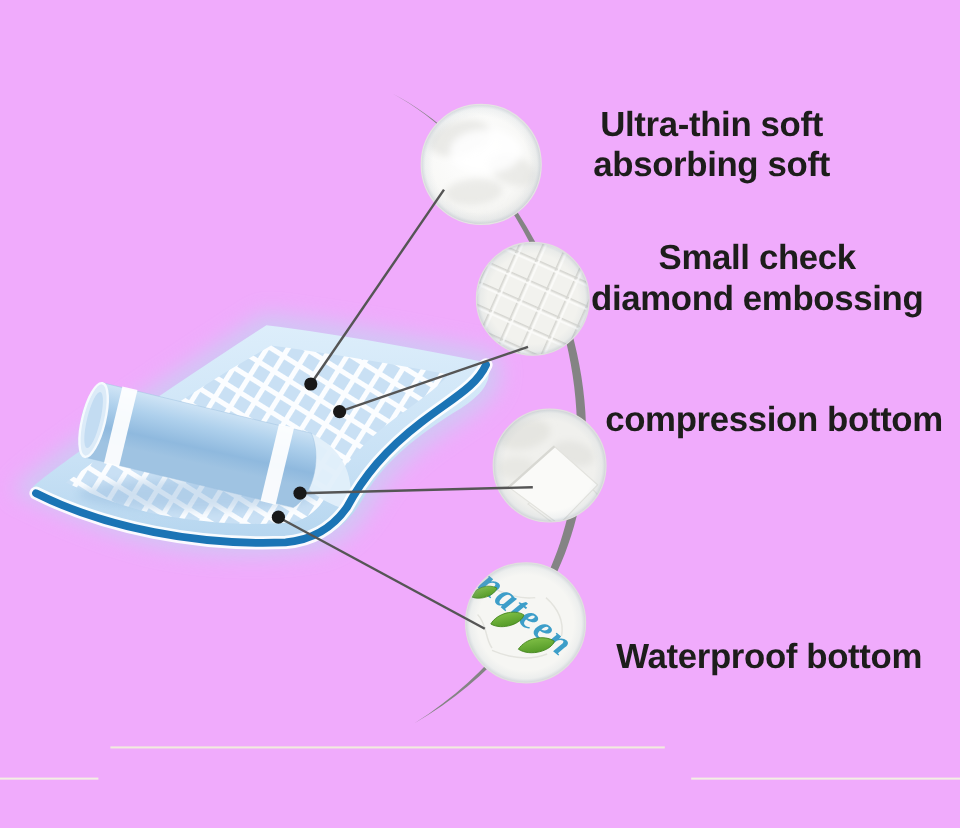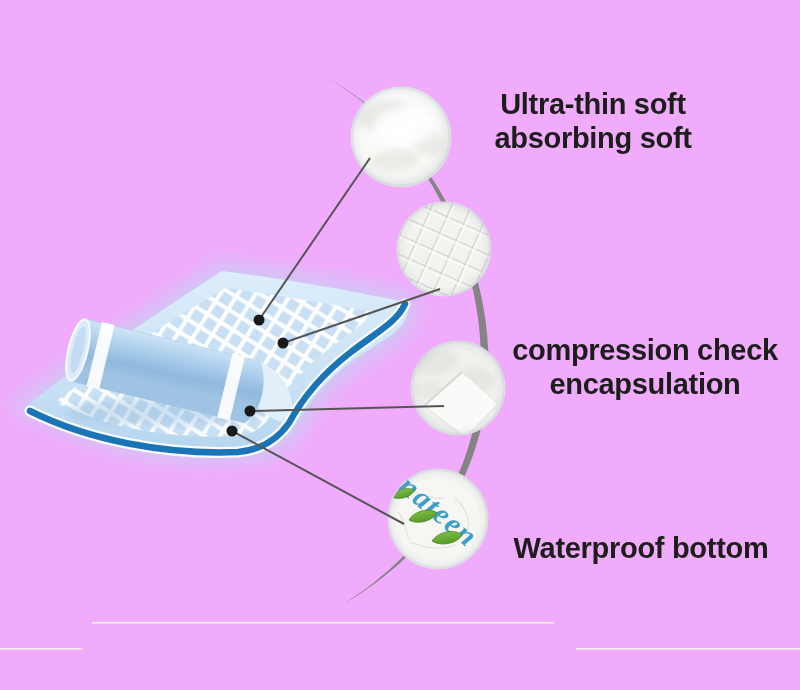--- a/index.html
+++ b/index.html
@@ -190,22 +190,25 @@
       <circle cx="283" cy="343" r="5.5"></circle>
       <circle cx="250" cy="411" r="5.5"></circle>
       <circle cx="232" cy="431" r="5.5"></circle>
     </g>
   </svg>
 
   <div class="callout-label" style="left:593px;top:87px">
     <span>Ultra-thin soft</span>
     <span>absorbing soft</span>
   </div>
+  <div class="callout-label" style="left:631px;top:198px">
+    <span>Small check</span>
+    <span>diamond embossing</span>
+  </div>
   <div class="callout-label" style="left:645px;top:333px">
-    <span>compression check</span>
-    <span>encapsulation</span>
+    <span>compression bottom</span>
   </div>
   <div class="callout-label" style="left:641px;top:531px">
     <span>Waterproof bottom</span>
     <span></span>
   </div>
 
 </div>
 
 </body></html>

